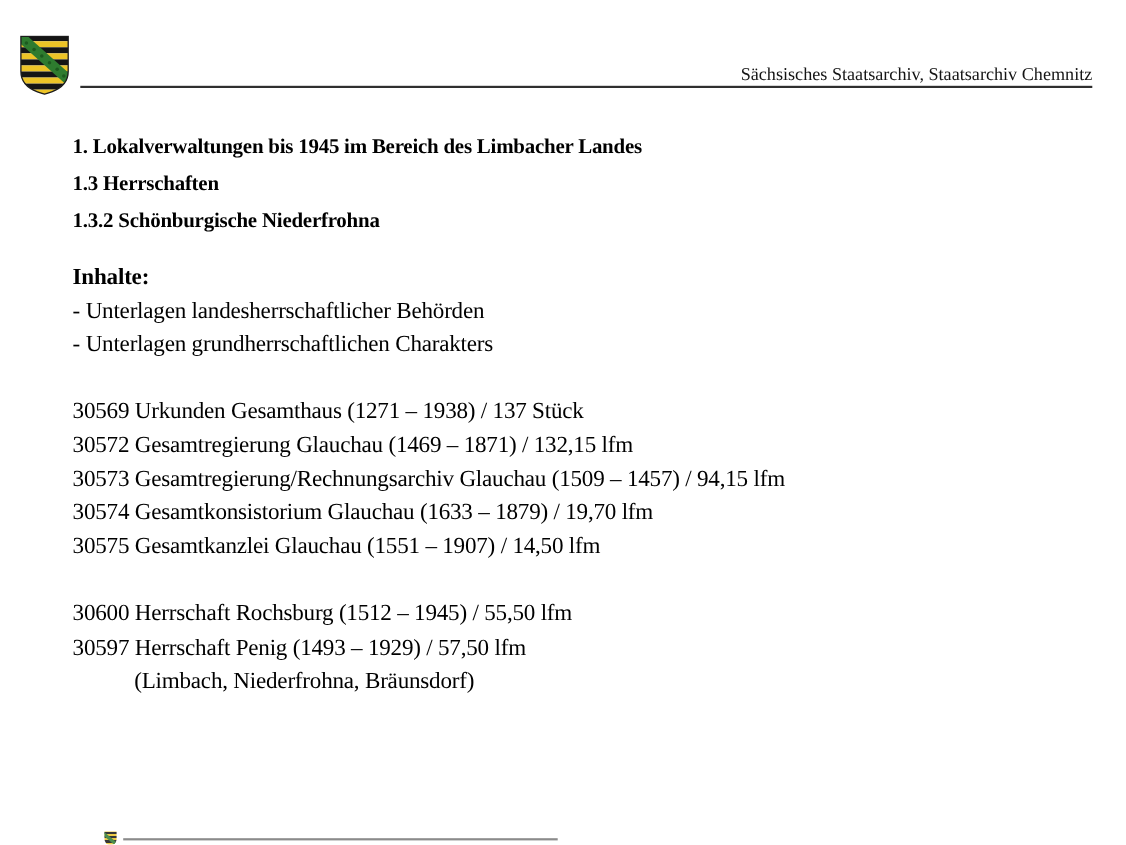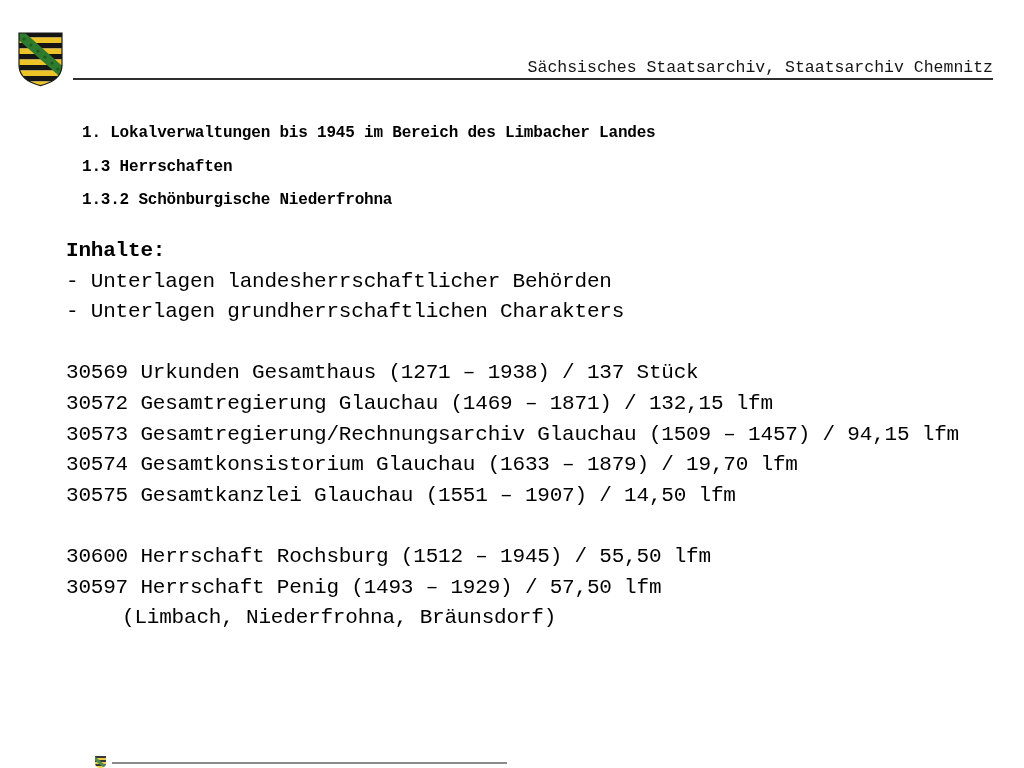--- a/index.html
+++ b/index.html
@@ -3,21 +3,21 @@
 <meta charset="utf-8">
 <style>
   * { margin: 0; padding: 0; box-sizing: border-box; }
   html, body { background: #ffffff; }
   .slide {
     position: relative;
     width: 1024px;
     height: 768px;
     background: #ffffff;
     overflow: hidden;
-    font-family: Liberation Mono, monospace;
+    font-family: Liberation Serif, serif;
     color: #000000;
     border-radius: 13px;
   }
 
   
   .coat {
     position: absolute;
     left: 18px;
     top: 32px;
     width: 45px;
@@ -37,24 +37,24 @@
     left: 73px;
     top: 78px;
     width: 920px;
     height: 2px;
     background: var(--rule-color, #2f2f2f);
   }
 
   
   .title {
     position: absolute;
-    left: 82px;
+    left: 66px;
     top: 117px;
     font-weight: bold;
-    font-size: 16px;
+    font-size: 19px;
     line-height: 33.5px;
     letter-spacing: -0.2px;
     white-space: nowrap;
   }
 
   
   .content {
     position: absolute;
     left: 66px;
     top: 236px;

